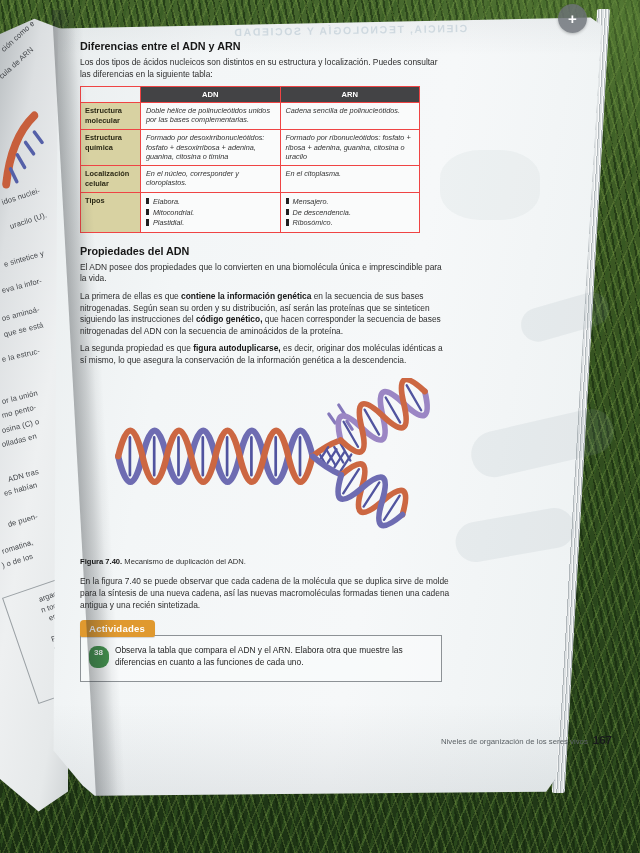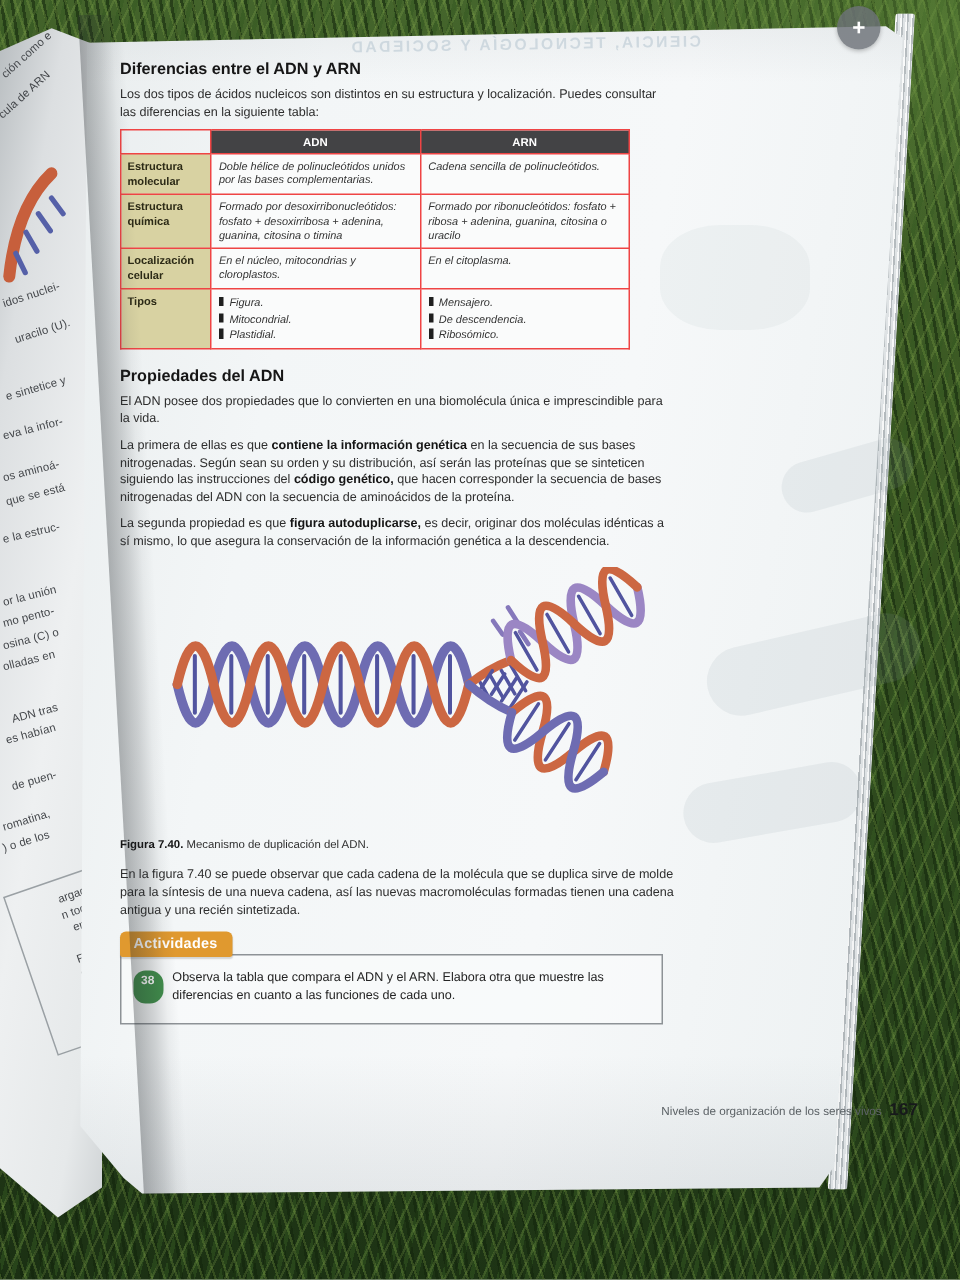--- a/index.html
+++ b/index.html
@@ -172,29 +172,29 @@
           <td class="cell">Doble hélice de polinucleótidos unidos por las bases complementarias.</td>
           <td class="cell">Cadena sencilla de polinucleótidos.</td>
         </tr>
         <tr>
           <td class="rowlabel">Estructura química</td>
           <td class="cell">Formado por desoxirribonucleótidos: fosfato + desoxirribosa + adenina, guanina, citosina o timina</td>
           <td class="cell">Formado por ribonucleótidos: fosfato + ribosa + adenina, guanina, citosina o uracilo</td>
         </tr>
         <tr>
           <td class="rowlabel">Localización celular</td>
-          <td class="cell">En el núcleo, mitocondrias y cloroplastos.</td>
+          <td class="cell">En el núcleo, corresponder y cloroplastos.</td>
           <td class="cell">En el citoplasma.</td>
         </tr>
         <tr>
           <td class="rowlabel">Tipos</td>
           <td class="cell">
             <div class="bi">
                   <span class="sq"></span>
-                  <span>Figura.</span>
+                  <span>Elabora.</span>
                 </div>
             <div class="bi">
                   <span class="sq"></span>
                   <span>Mitocondrial.</span>
                 </div>
             <div class="bi">
                   <span class="sq"></span>
                   <span>Plastidial.</span>
                 </div>
           </td>

